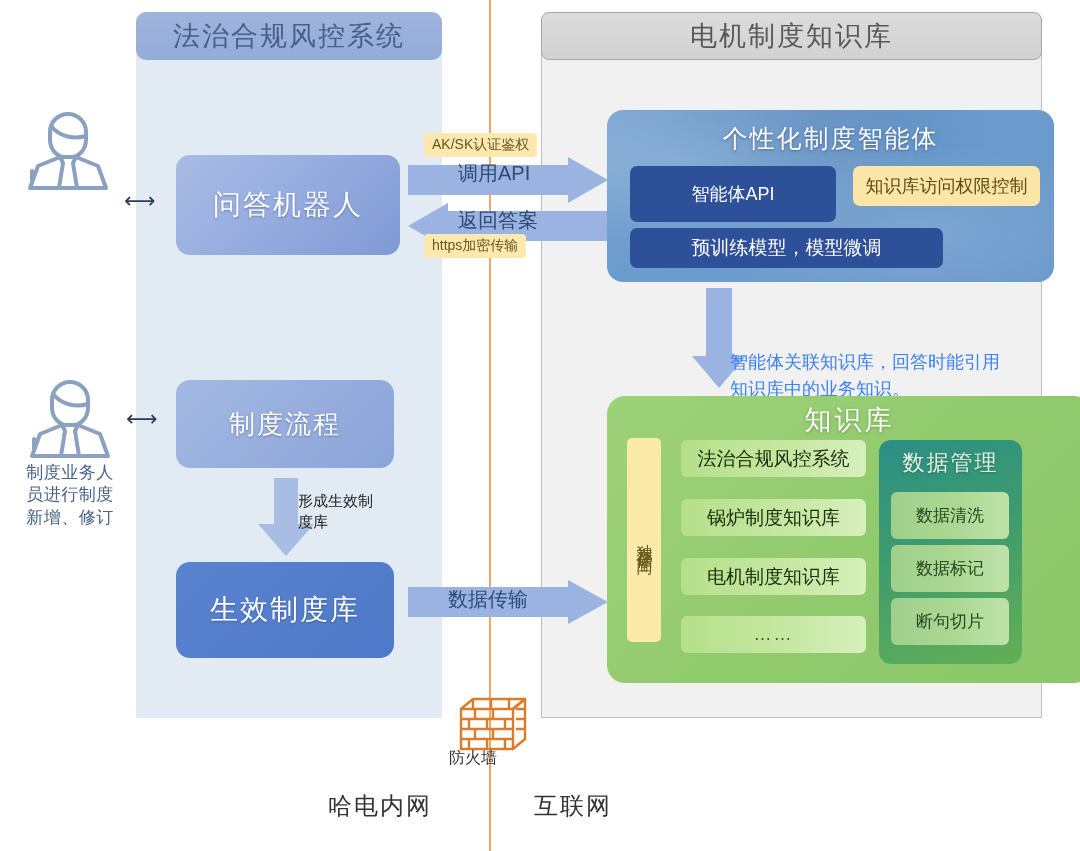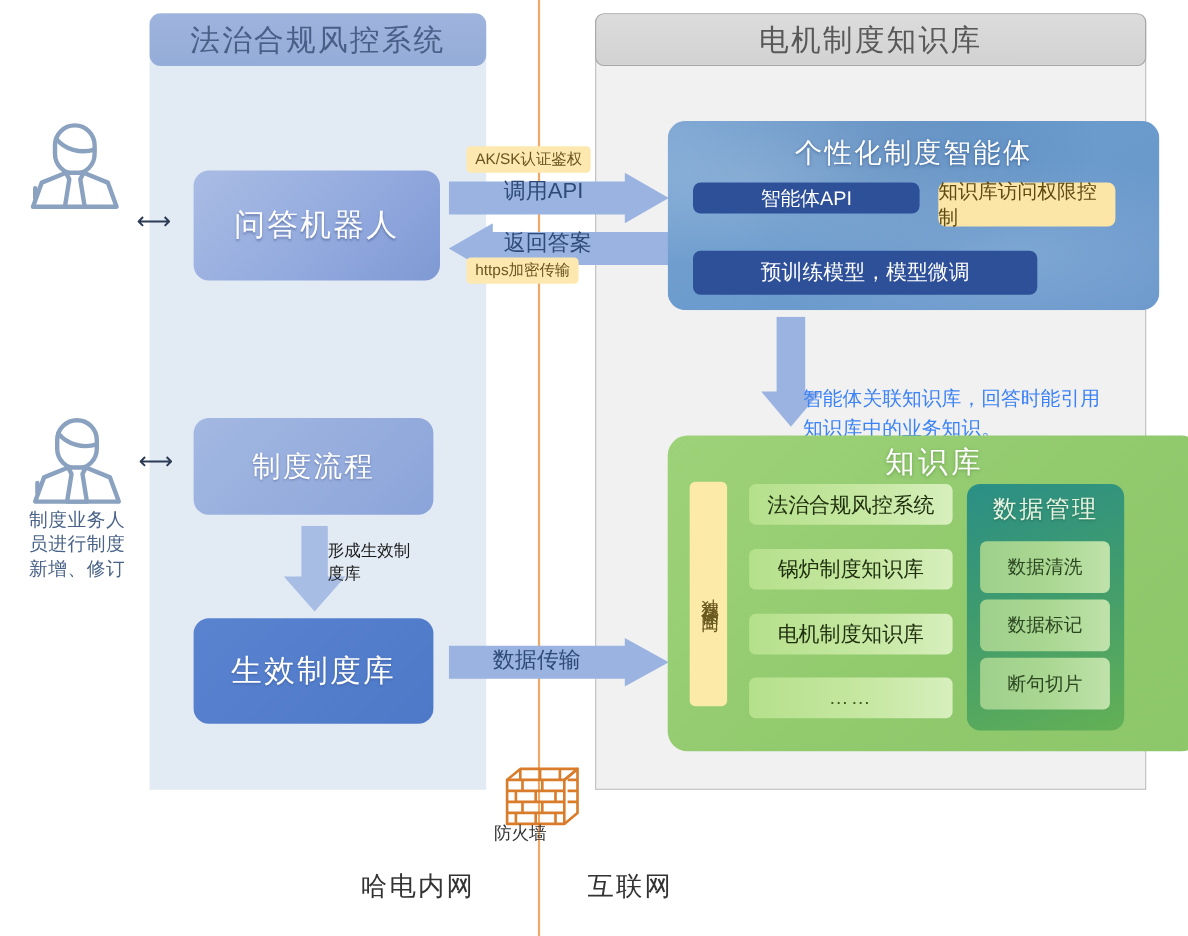--- a/index.html
+++ b/index.html
@@ -59,23 +59,23 @@
       background:
         radial-gradient(ellipse at 18% 30%,rgba(255,255,255,.17),transparent 48%),
         radial-gradient(ellipse at 72% 72%,rgba(255,255,255,.13),transparent 52%),
         radial-gradient(ellipse at 45% 10%,rgba(20,60,120,.14),transparent 55%),
         linear-gradient(150deg,#7aa4d2 0%,#6c9ccd 40%,#6896cb 100%);
       overflow:hidden;}
   #agent-title{position:absolute;top:12px;left:0;right:0;text-align:center;
       font-size:25px;color:#fff;letter-spacing:2px;text-shadow:0 1px 3px rgba(20,50,100,.5);}
   .darkpill{position:absolute;background:#2e5099;border-radius:7px;color:#fff;
       display:flex;align-items:center;justify-content:center;font-size:18px;}
-  #agent-api{left:23px;top:56px;width:206px;height:28px;}
+  #agent-api{left:23px;top:56px;width:206px;height:56px;}
   #agent-pretrain{left:23px;top:118px;width:313px;height:40px;font-size:19px;}
-  #agent-perm{position:absolute;left:246px;top:56px;width:161px;height:40px;
+  #agent-perm{position:absolute;left:246px;top:56px;width:187px;height:40px;
       background:#fbe6a7;border-radius:7px;color:#5f4a14;font-size:18px;
       display:flex;align-items:center;justify-content:center;}
   
   #kb-box{left:607px;top:396px;width:441px;height:287px;border-radius:18px;
       background:linear-gradient(135deg,#9ed27a 0%,#92ca6e 50%,#8cc76a 100%);padding-left:44px;}
   #kb-title{position:absolute;top:6px;left:0;right:0;text-align:center;font-size:27px;
       color:#fff;letter-spacing:3px;text-shadow:0 1px 3px rgba(60,110,40,.5);}
   #kb-storage{position:absolute;left:20px;top:42px;width:34px;height:204px;
       background:#fbeaa8;border-radius:5px;color:#6b5a20;font-size:16px;
       display:flex;align-items:center;justify-content:center;line-height:1.18;

